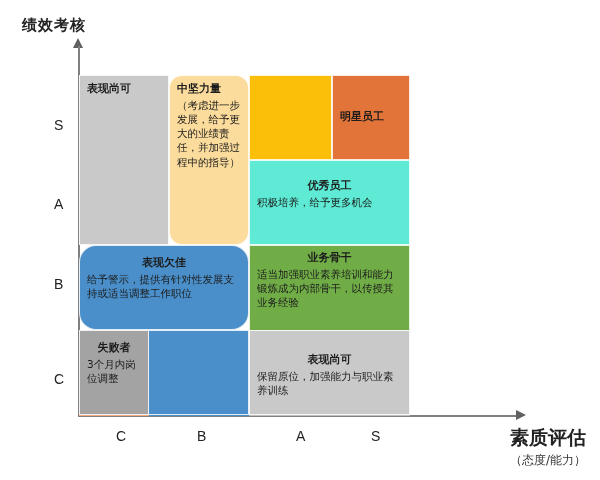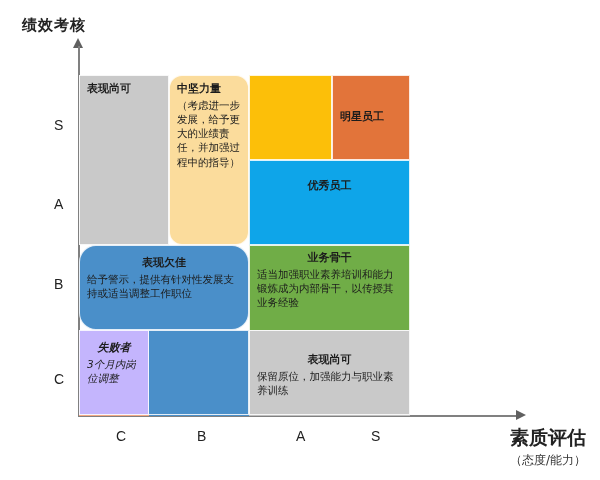--- a/index.html
+++ b/index.html
@@ -173,32 +173,33 @@
   </div>
 
   <div class="cell" id="cell-gold-upper" style="background:#FCBF09;">
     <p class="cell-title"></p>
   </div>
 
   <div class="cell ctr" id="cell-orange" style="background:#E2743A; display:flex; align-items:center; justify-content:flex-start;">
     <p class="cell-title">明星员工</p>
   </div>
 
-  <div class="cell ctr" id="cell-gold-lower" style="background:#0ea5e9; padding-top:18px;">
+  <div class="cell ctr" id="cell-gold-lower" style="background:#5eead4; padding-top:18px;">
     <p class="cell-title">优秀员工</p>
+    <p class="cell-body">积极培养，给予更多机会</p>
   </div>
 
   <div class="cell" id="cell-blue-lower" style="background:#4A8FC9;"></div>
 
   <div class="cell ctr" id="cell-blue" style="background:#4A8FC9; padding-top:10px;border-radius:17px;">
     <p class="cell-title">表现欠佳</p>
     <p class="cell-body">给予警示，提供有针对性发展支持或适当调整工作职位</p>
   </div>
 
-  <div class="cell ctr" id="cell-salmon" style="background:#c4b5fd; padding-top:10px;font-style:italic;">
+  <div class="cell ctr" id="cell-salmon" style="background:#a3a3a3; padding-top:10px;">
     <p class="cell-title">失败者</p>
     <p class="cell-body">3个月内岗位调整</p>
   </div>
 
   <div class="cell ctr" id="cell-green" style="background:#70AD47; padding-top:5px;">
     <p class="cell-title">业务骨干</p>
     <p class="cell-body">适当加强职业素养培训和能力锻炼成为内部骨干，以传授其业务经验</p>
   </div>
 
   <div class="cell ctr" id="cell-grey-bottom" style="background:#C9C9C9; padding-top:22px;">

